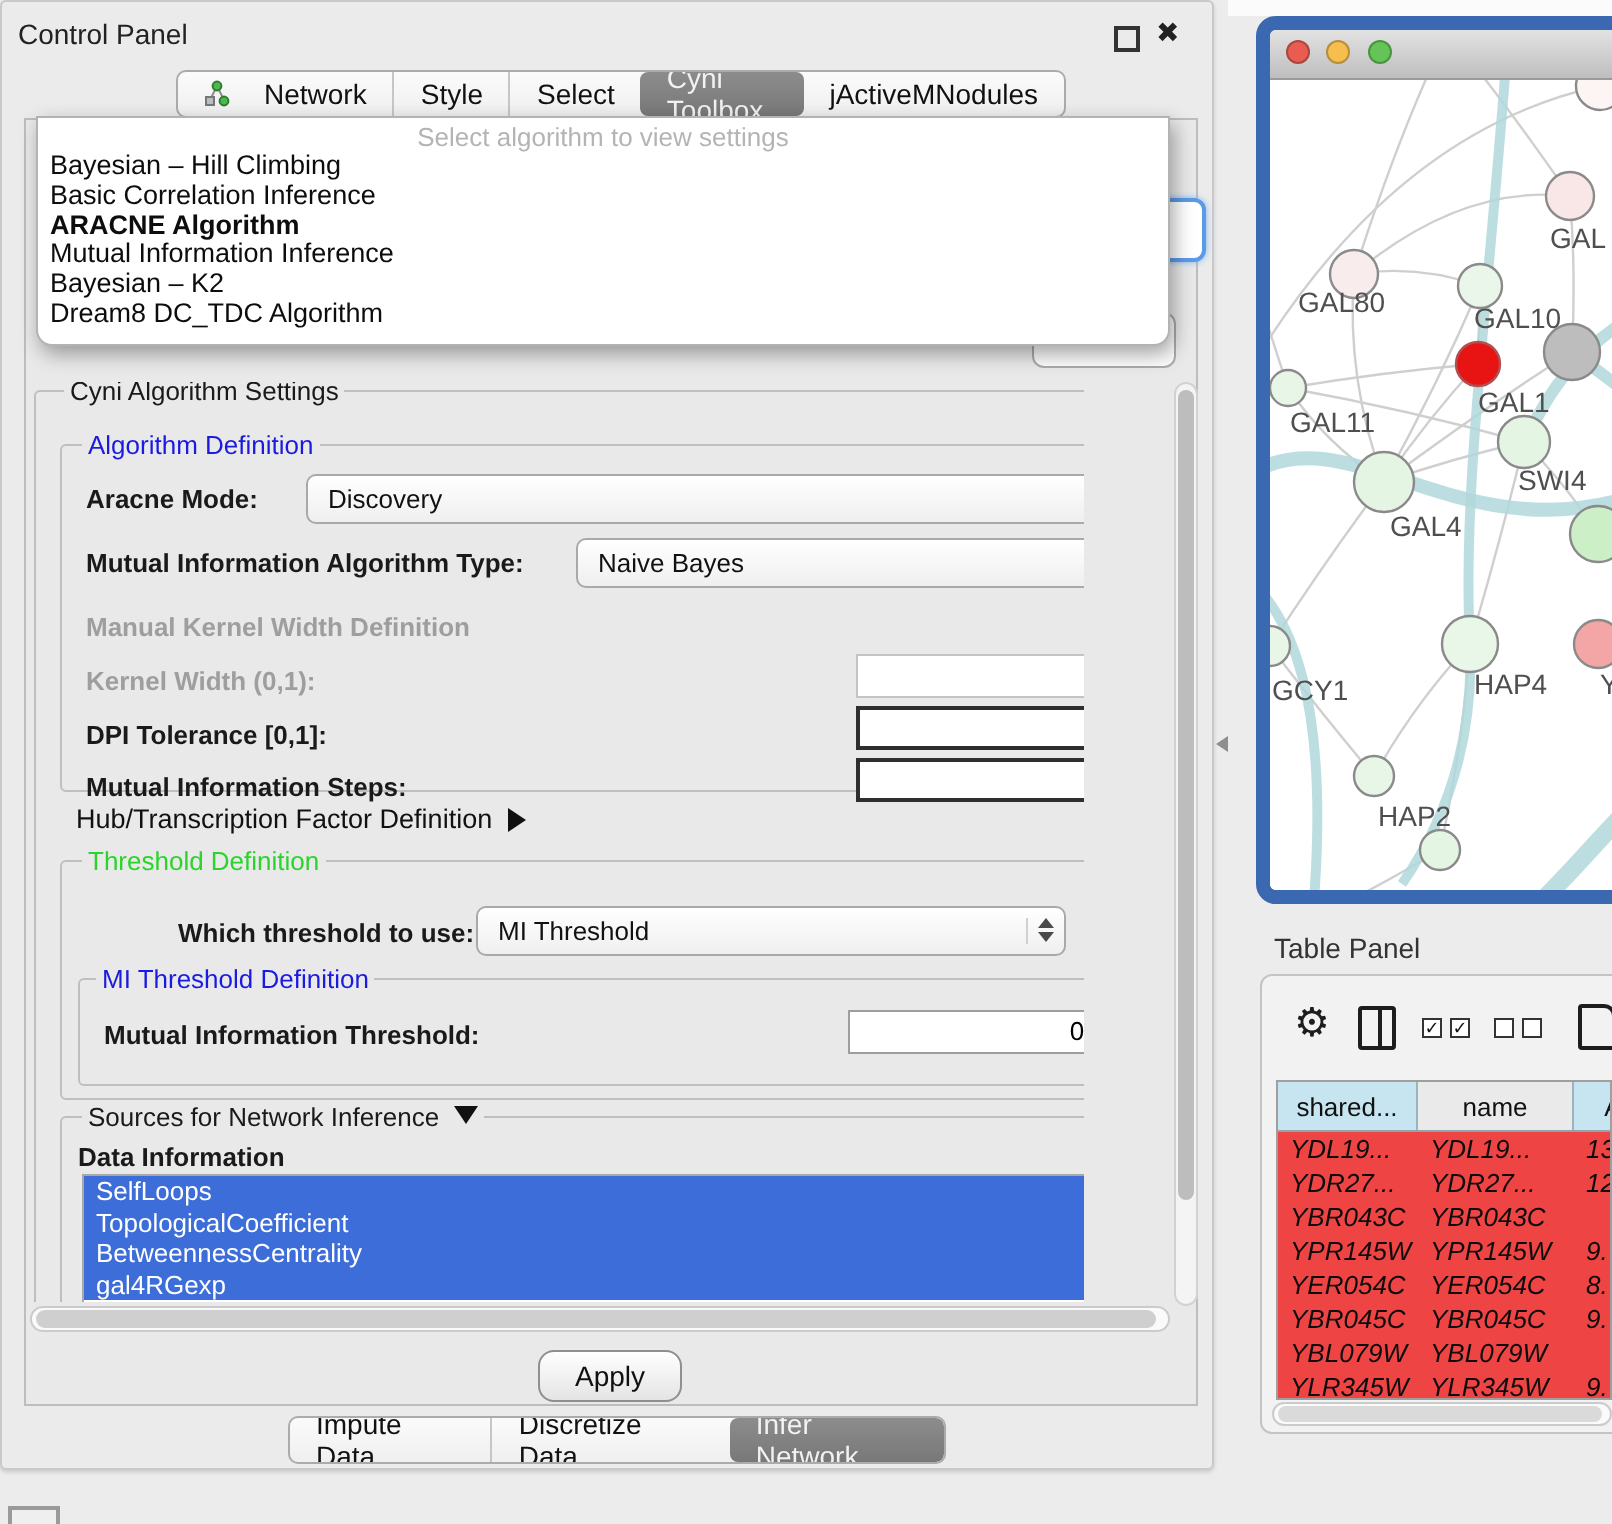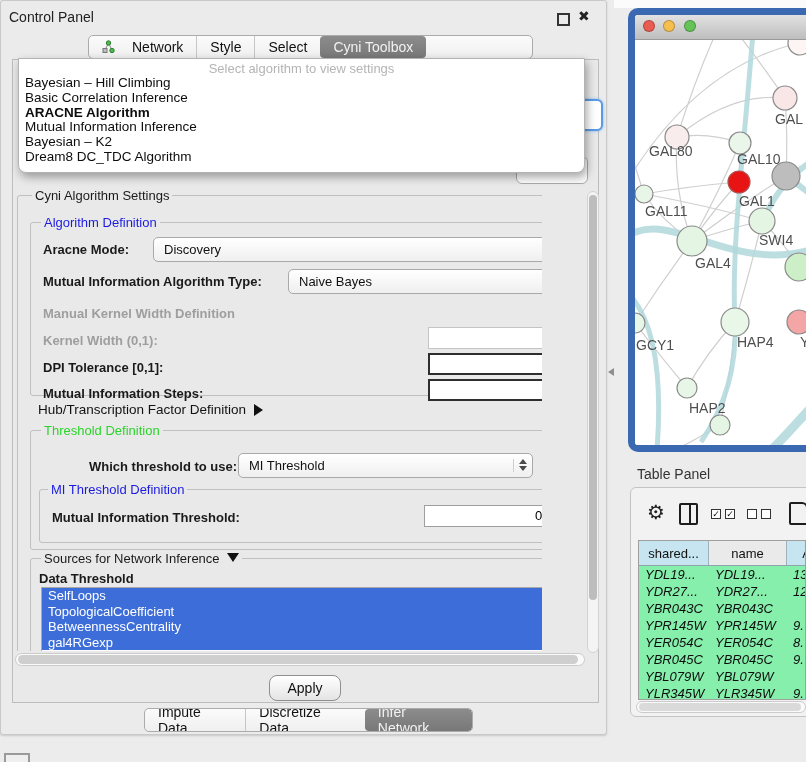--- a/index.html
+++ b/index.html
@@ -84,21 +84,21 @@
   
   #table-panel-title{left:637px;top:466px;font-size:14px;color:#333;}
   #table-panel{left:630px;top:487px;width:190px;height:230px;background:#F2F2F2;
     border:1px solid #C4C4C4;border-radius:6px;box-sizing:border-box;}
   .tool-icon{position:absolute;color:#1d1d1d;}
   .gear{font-size:20px;line-height:20px;}
   .col-icon{width:15px;height:18px;border:2px solid #1d1d1d;border-radius:2px;}
   .col-icon div{position:absolute;left:50%;top:0;bottom:0;width:2px;background:#1d1d1d;}
   .cb{position:absolute;width:10px;height:10px;border:1.5px solid #333;background:#fff;box-sizing:border-box;font-size:9px;line-height:8px;font-weight:bold;color:#111;text-align:center;}
   .doc-icon{width:15px;height:19px;border:2px solid #1d1d1d;border-radius:2px 6px 2px 2px;}
-  #grid{left:638px;top:540px;width:168px;height:160px;overflow:hidden;background:#86efac;border:1px solid #9F9F9F;box-sizing:border-box;}
+  #grid{left:638px;top:540px;width:168px;height:160px;overflow:hidden;background:#ef4444;border:1px solid #9F9F9F;box-sizing:border-box;}
   .hdr-row{display:flex;height:24px;border-bottom:1px solid #8FA4AC;}
   .hdr-cell{box-sizing:border-box;border-right:1px solid #9DB3BB;font-size:13px;color:#111;
     display:flex;align-items:center;justify-content:center;flex:none;}
   .grid-row{display:flex;height:17px;font-style:italic;}
   .grid-cell{box-sizing:border-box;font-size:13px;color:#0d0d0d;padding:1px 0 0 6px;flex:none;white-space:nowrap;overflow:hidden;}
   
   #mini-icon{left:4px;top:753px;width:22px;height:12px;border:2px solid #9A9A9A;background:#EFEFEF;}
 </style>
 </head>
 <body>
@@ -125,20 +125,23 @@
         </div>
         <div class="tab">
           <span>Style</span>
         </div>
         <div class="tab">
           <span>Select</span>
         </div>
         <div class="tab selected">
           <span>Cyni Toolbox</span>
         </div>
+        <div class="tab">
+          <span>jActiveMNodules</span>
+        </div>
       </div>
 
     <div id="cp-content" class="abs"></div>
 
     <div class="abs combo-frag-blue"></div>
     <div class="abs combo-frag-gray"></div>
 
     <div id="algo-popup" class="abs">
       <div id="algo-placeholder" class="abs">Select algorithm to view settings</div>
       <div id="algo-list" class="abs">
@@ -209,21 +212,21 @@
             <span class="legend" style="left:8px;color:#1B1BE0;">MI Threshold Definition</span>
             <span class="flabel" style="left:12px;top:20px;">Mutual Information Threshold:</span>
             <span class="tfield normal" style="left:384px;top:15px;width:136px;">0.5</span>
           </div>
         </div>
 
         <div class="fieldset" style="left:12px;top:362px;width:540px;height:120px;">
           <span class="legend" style="left:10px;color:#1a1a1a;">
             <span>Sources for Network Inference</span><span class="tri-down-b"></span>
           </span>
-          <span class="flabel" style="left:8px;top:12px;">Data Threshold</span>
+          <span class="flabel" style="left:8px;top:12px;">Data Information</span>
           <div id="attr-list" style="left:10px;top:28px;width:518px;height:90px;">
               <div class="attr-item" style="background: rgb(61, 109, 216);">SelfLoops</div>
               <div class="attr-item" style="background: rgb(61, 109, 216);">TopologicalCoefficient</div>
               <div class="attr-item" style="background: rgb(61, 109, 216);">BetweennessCentrality</div>
               <div class="attr-item" style="background: rgb(61, 109, 216);">gal4RGexp</div>
             </div>
           <div class="sb-v" style="left:516px;top:30px;width:11px;height:86px;">
             <div class="thumb" style="top:2px;height:50px;"></div>
           </div>
         </div>

